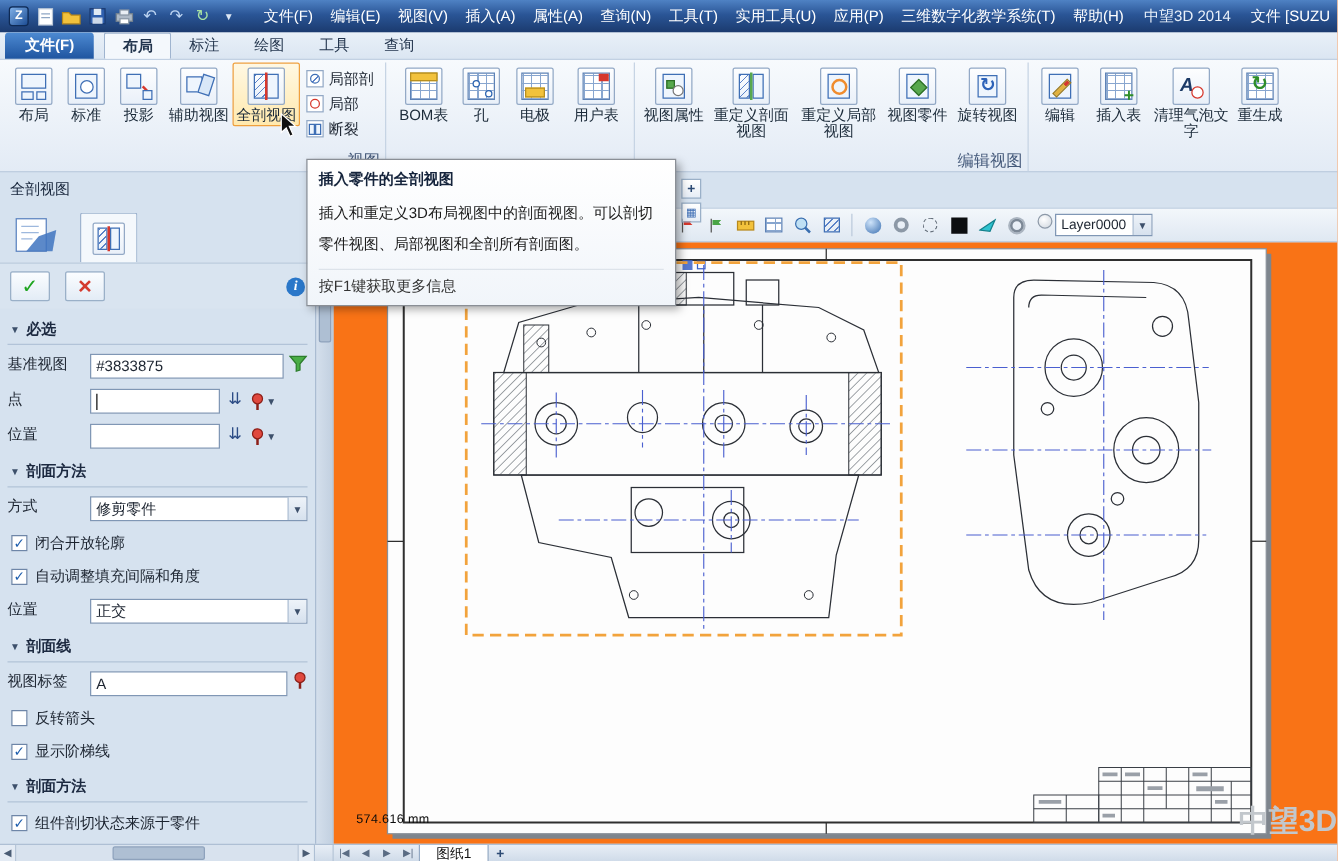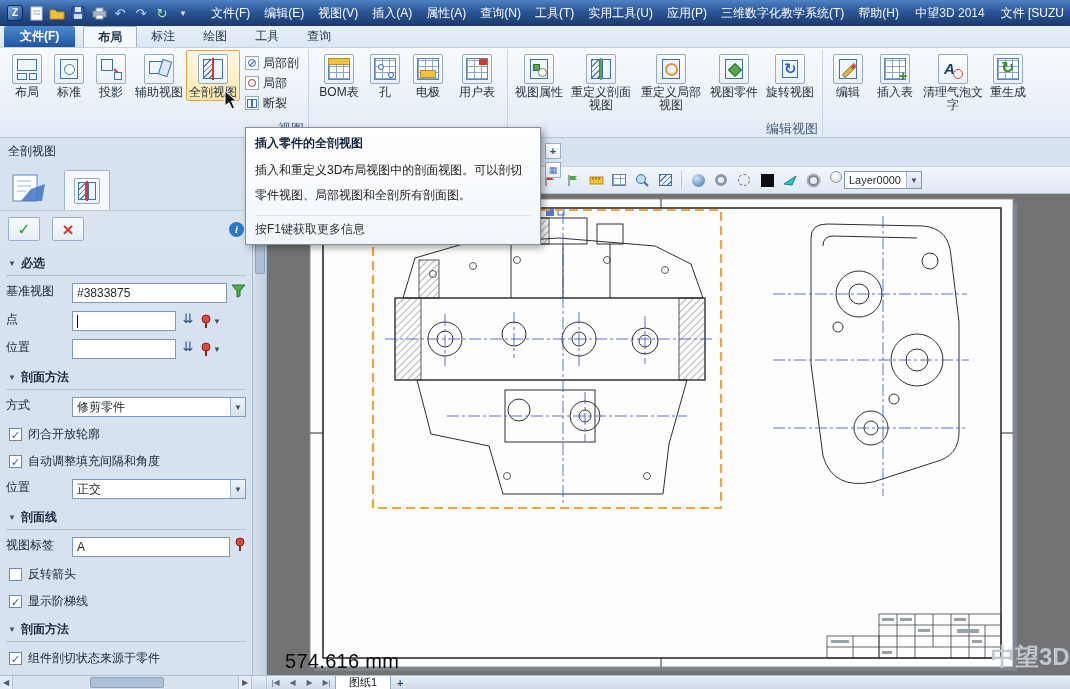--- a/index.html
+++ b/index.html
@@ -108,22 +108,22 @@
     font-weight:bold;font-size:11px;display:flex;align-items:center;justify-content:center}
   .da-toolbar{position:absolute;left:0;top:28px;right:0;height:28px;background:linear-gradient(#f3f7fb,#dfe8f2);
     border-top:1px solid #c5d3e4;border-bottom:1px solid #b6c6da;display:flex;align-items:center;padding:0 4px;gap:3px}
   .da-ic{width:20px;height:20px;border:1px solid rgba(0,0,0,0);border-radius:2px;display:flex;align-items:center;justify-content:center;flex:none;position:relative}
   .da-ic.active{border-color:#e8a33d;background:#ffe9b0}
   .da-sep{width:1px;height:18px;background:#bccadb;margin:0 3px;flex:none}
   .layer-combo{display:flex;align-items:flex-start;gap:2px;margin-left:4px;flex:none}
   .bulb{width:12px;height:12px;border-radius:50%;background:radial-gradient(circle at 40% 35%,#fff,#cfd6de);border:1px solid #8d99a8}
   .combo{width:78px;height:18px;background:#fff;border:1px solid #8097b5;display:flex;align-items:center;justify-content:space-between;padding-left:4px;font-size:11px}
 
-  .canvas{position:absolute;left:0;top:56px;right:0;bottom:0;background:#737373;overflow:hidden}
-  .measure{position:absolute;left:18px;top:512px;font-size:20px;color:#0b0b0b;z-index:8;letter-spacing:.3px}
+  .canvas{position:absolute;left:0;top:56px;right:0;bottom:0;background:#f97316;overflow:hidden}
+  .measure{position:absolute;left:18px;top:512px;font-size:10px;color:#0b0b0b;z-index:8;letter-spacing:.3px}
 
   
   .bottombar{position:absolute;left:0;bottom:0;width:100%;height:14px;background:linear-gradient(#e8eef6,#cfdbe9);
     border-top:1px solid #aebfd4;display:flex;align-items:stretch;font-size:8px;color:#4a5c74}
   .hscroll{width:252px;display:flex;align-items:stretch;background:#d8e2ee;border-right:1px solid #aebfd4}
   .hs-btn{width:13px;display:flex;align-items:center;justify-content:center;background:#e4ebf4;border-right:1px solid #b7c6d8}
   .hs-btn.right{border-left:1px solid #b7c6d8;border-right:none}
   .hs-track{flex:1;position:relative}
   .hs-thumb{position:absolute;left:34%;top:1px;bottom:1px;width:74px;background:#aebfd3;border:1px solid #8ea2bc;border-radius:2px}
   .corner{width:15px;border-right:1px solid #b7c6d8}

